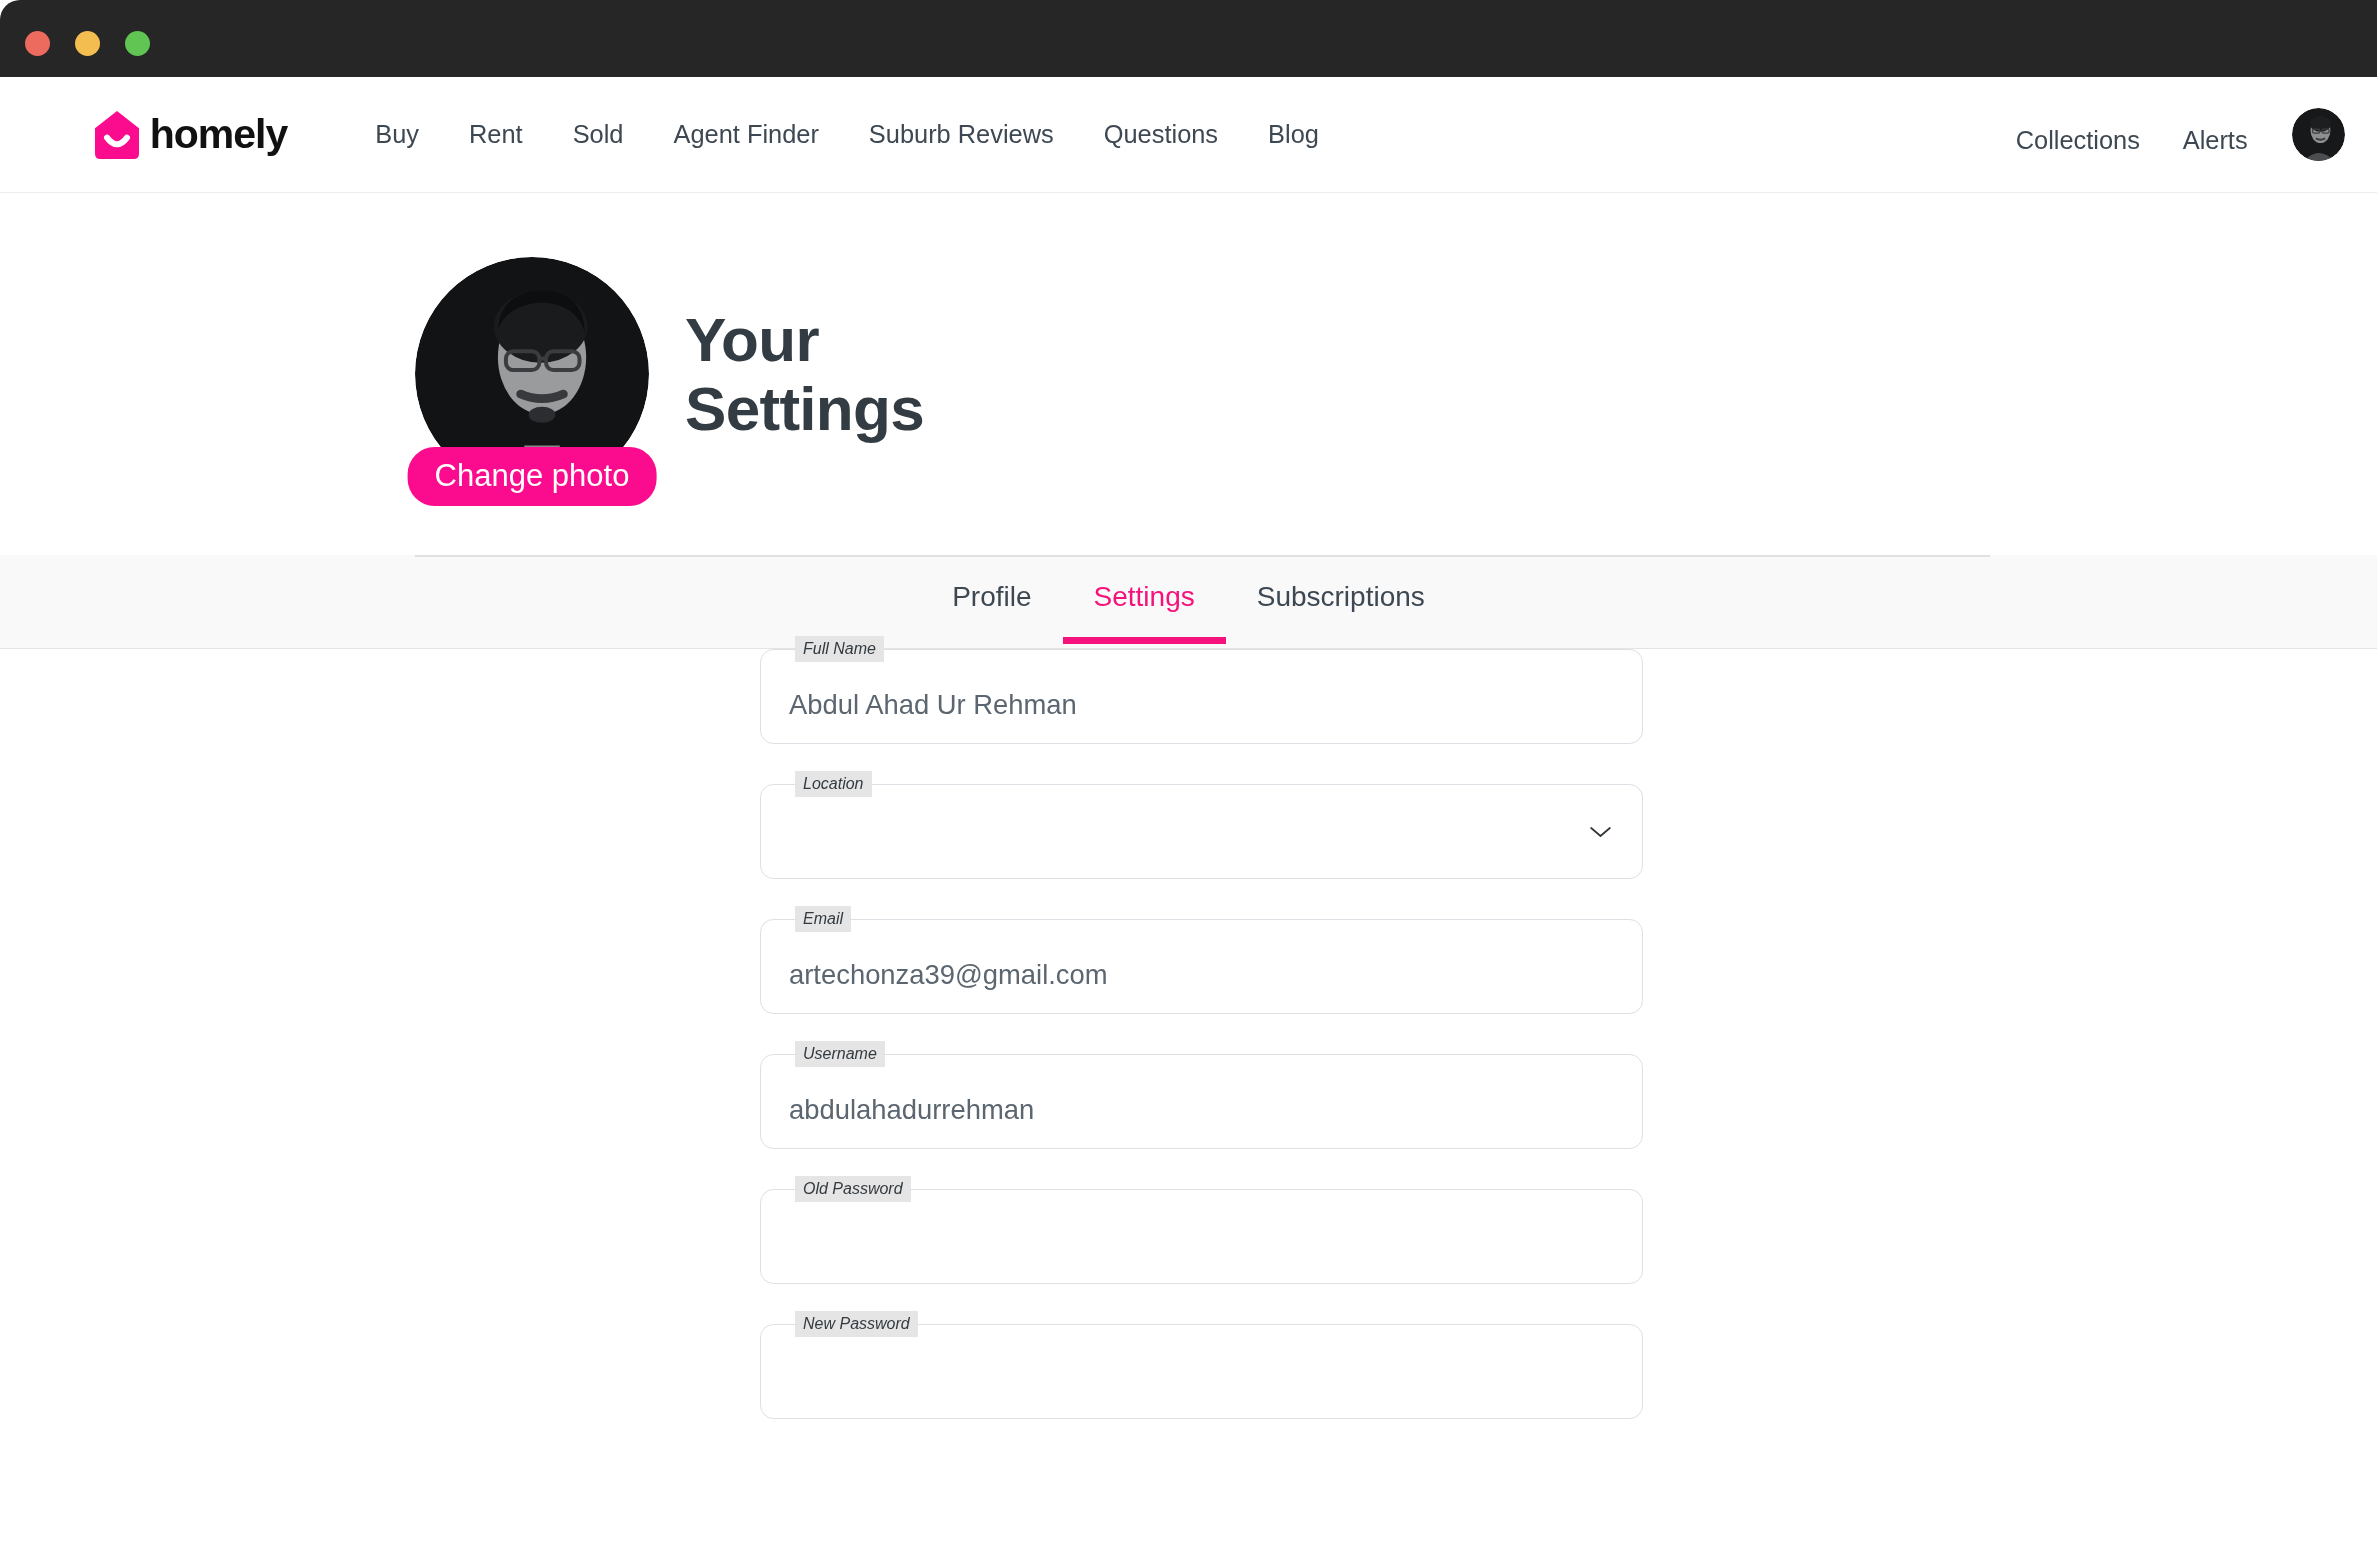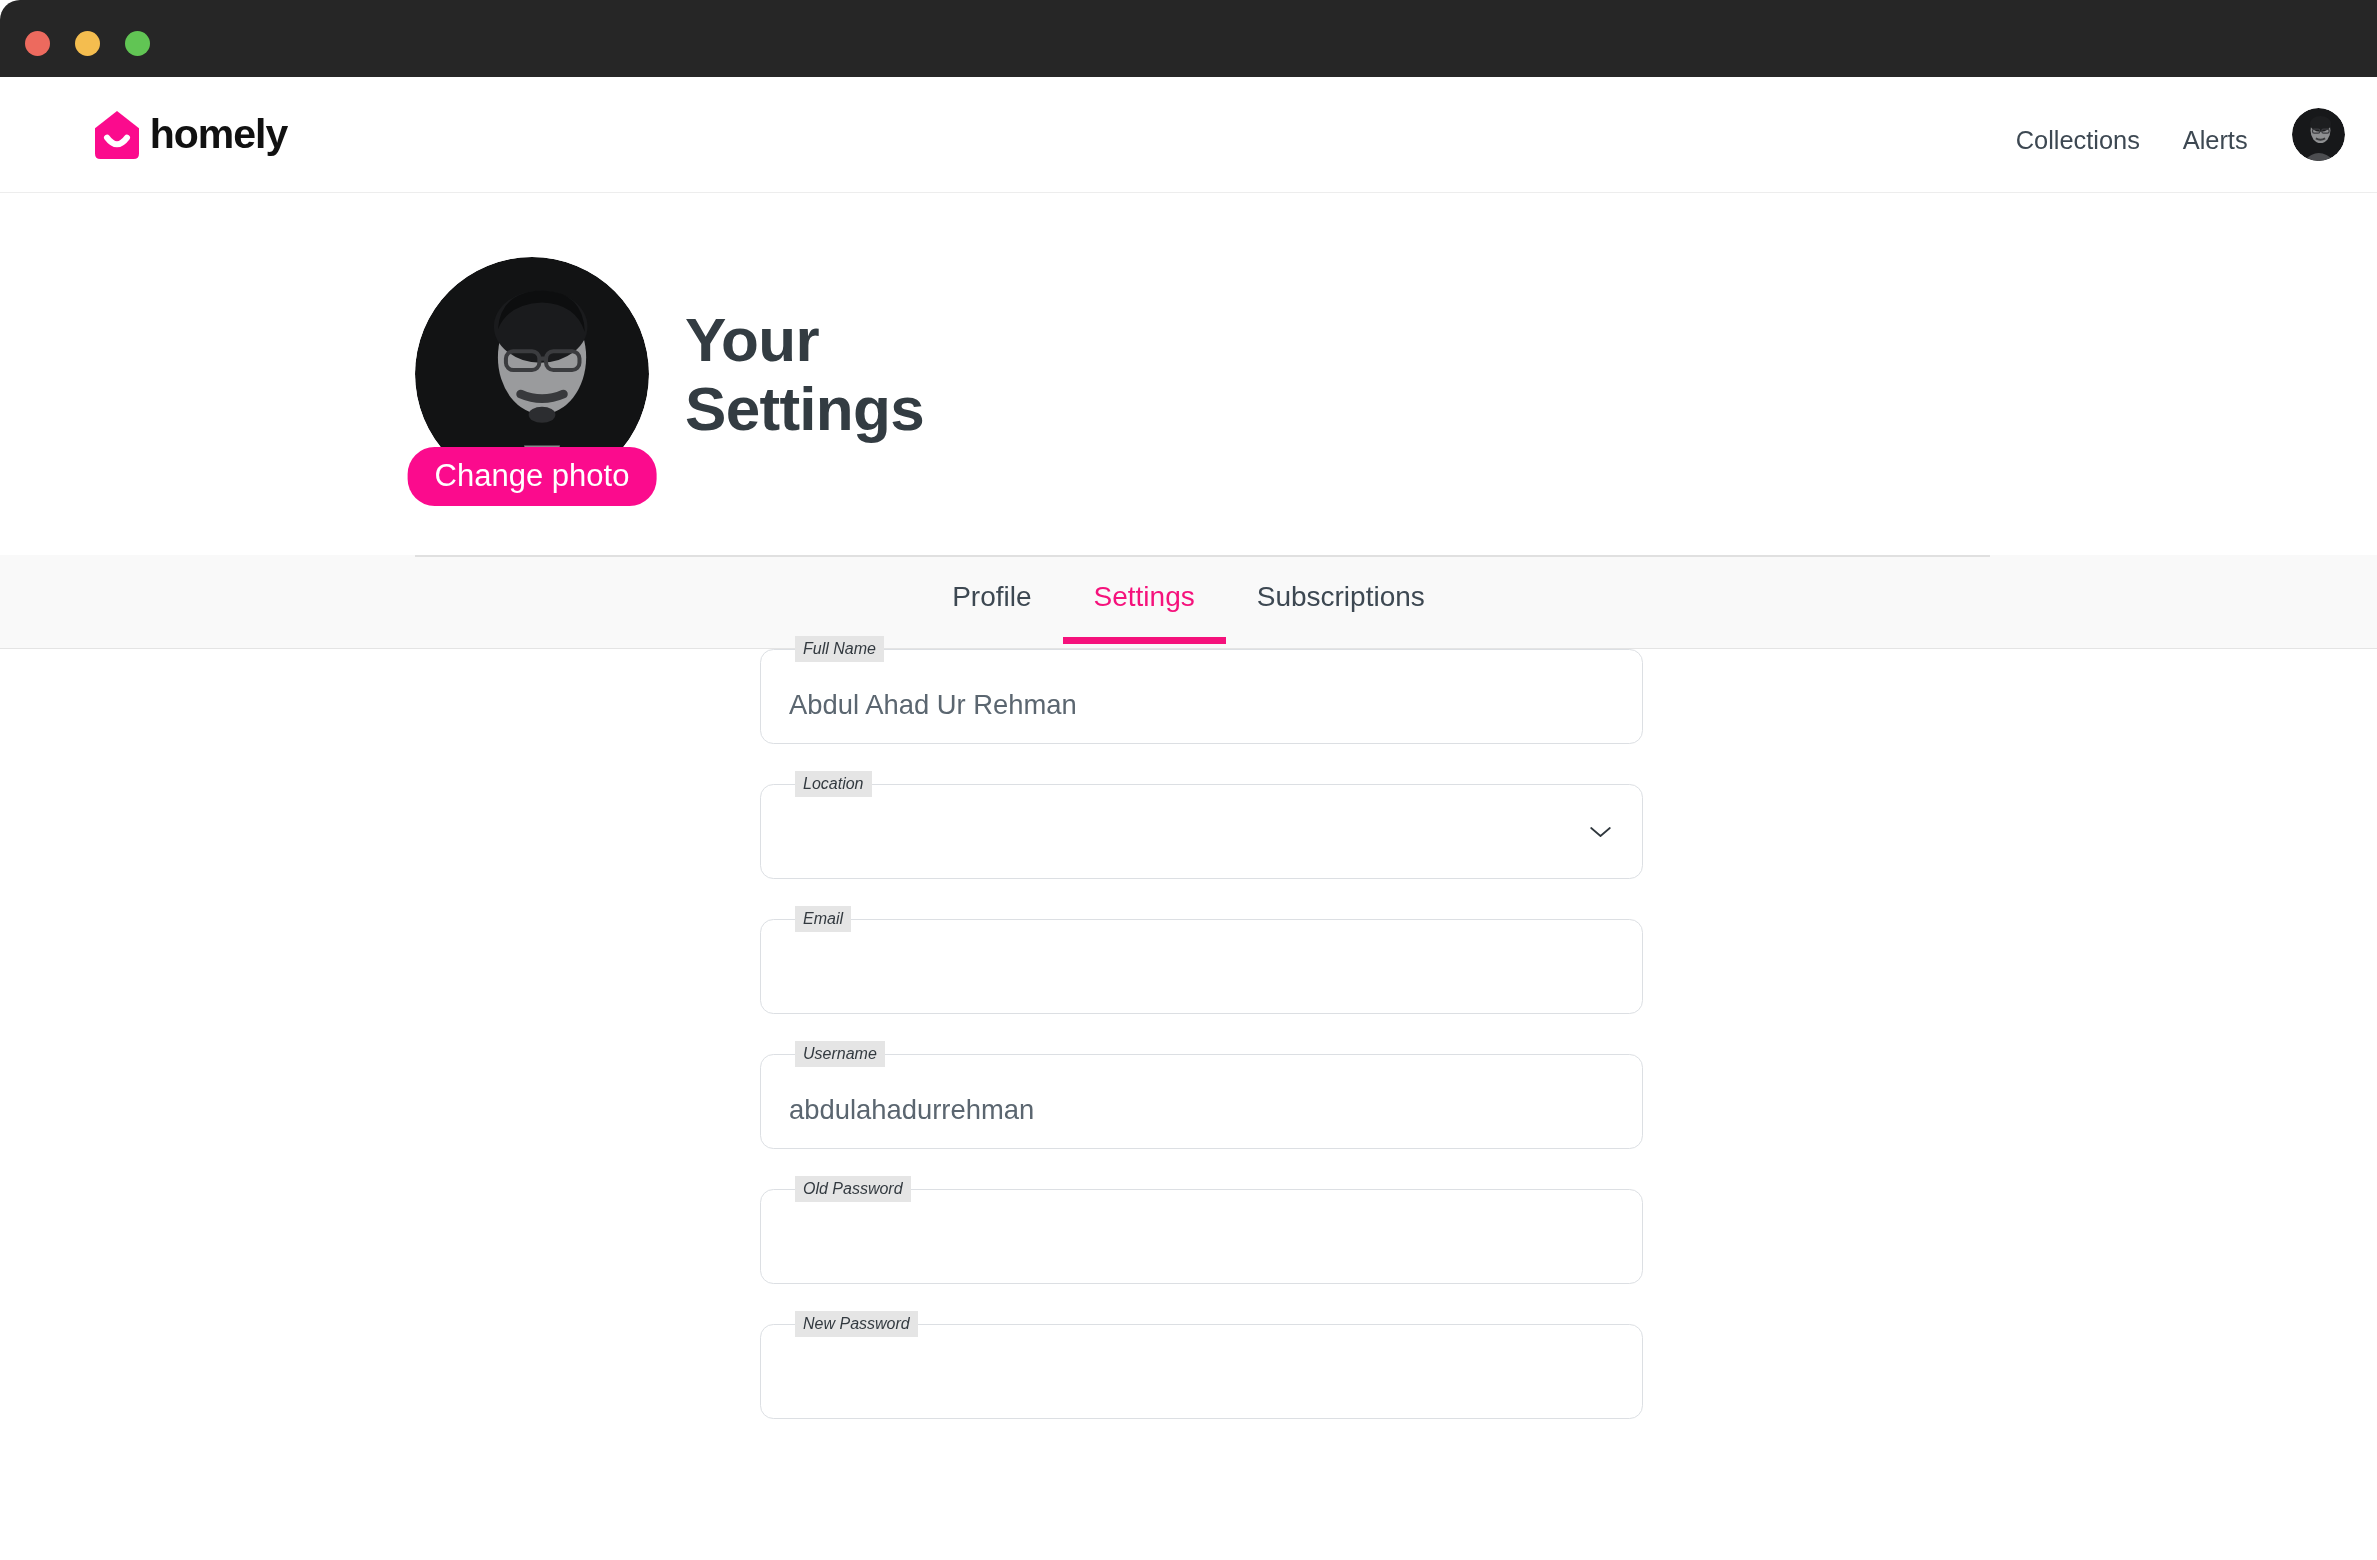--- a/index.html
+++ b/index.html
@@ -262,20 +262,29 @@
   <a class="brand" href="#">
     <span>
       <svg class="logo-mark" viewBox="0 0 66 72" xmlns="http://www.w3.org/2000/svg">
         <path d="M33 0 L66 26 L66 64 Q66 72 58 72 L8 72 Q0 72 0 64 L0 26 Z" fill="#FB0B8D"></path>
         <path d="M18 40 Q33 60 48 40" stroke="#ffffff" stroke-width="9" fill="none" stroke-linecap="round"></path>
       </svg>
     </span>
     <span class="logo-word">homely</span>
   </a>
 
+  <div class="nav-links">
+    <a class="nav-link" href="#">Buy</a>
+    <a class="nav-link" href="#">Rent</a>
+    <a class="nav-link" href="#">Sold</a>
+    <a class="nav-link" href="#">Agent Finder</a>
+    <a class="nav-link" href="#">Suburb Reviews</a>
+    <a class="nav-link" href="#">Questions</a>
+    <a class="nav-link" href="#">Blog</a>
+  </div>
 
   <div class="nav-right">
     <a class="nav-link" href="#">Collections</a>
     <a class="nav-link" href="#">Alerts</a>
     <span class="avatar-sm">
       <svg viewBox="0 0 80 80" xmlns="http://www.w3.org/2000/svg" width="53" height="53">
         <defs>
             <clipPath id="cs">
               <circle cx="40" cy="40" r="40"></circle>
             </clipPath>
@@ -354,20 +363,21 @@
     <span class="chevron">
       <svg width="27" height="16" viewBox="0 0 40 24" xmlns="http://www.w3.org/2000/svg">
         <path d="M6 6 L20 18 L34 6" stroke="#2f373d" stroke-width="2.6" fill="none" stroke-linecap="round" stroke-linejoin="round"></path>
       </svg>
     </span>
   </div>
 
   <div class="field">
     <div class="box"></div>
     <span class="legend">Email</span>
+    <span class="value">artechonza39@gmail.com</span>
   </div>
 
   <div class="field">
     <div class="box"></div>
     <span class="legend">Username</span>
     <span class="value">abdulahadurrehman</span>
   </div>
 
   <div class="field">
     <div class="box"></div>

